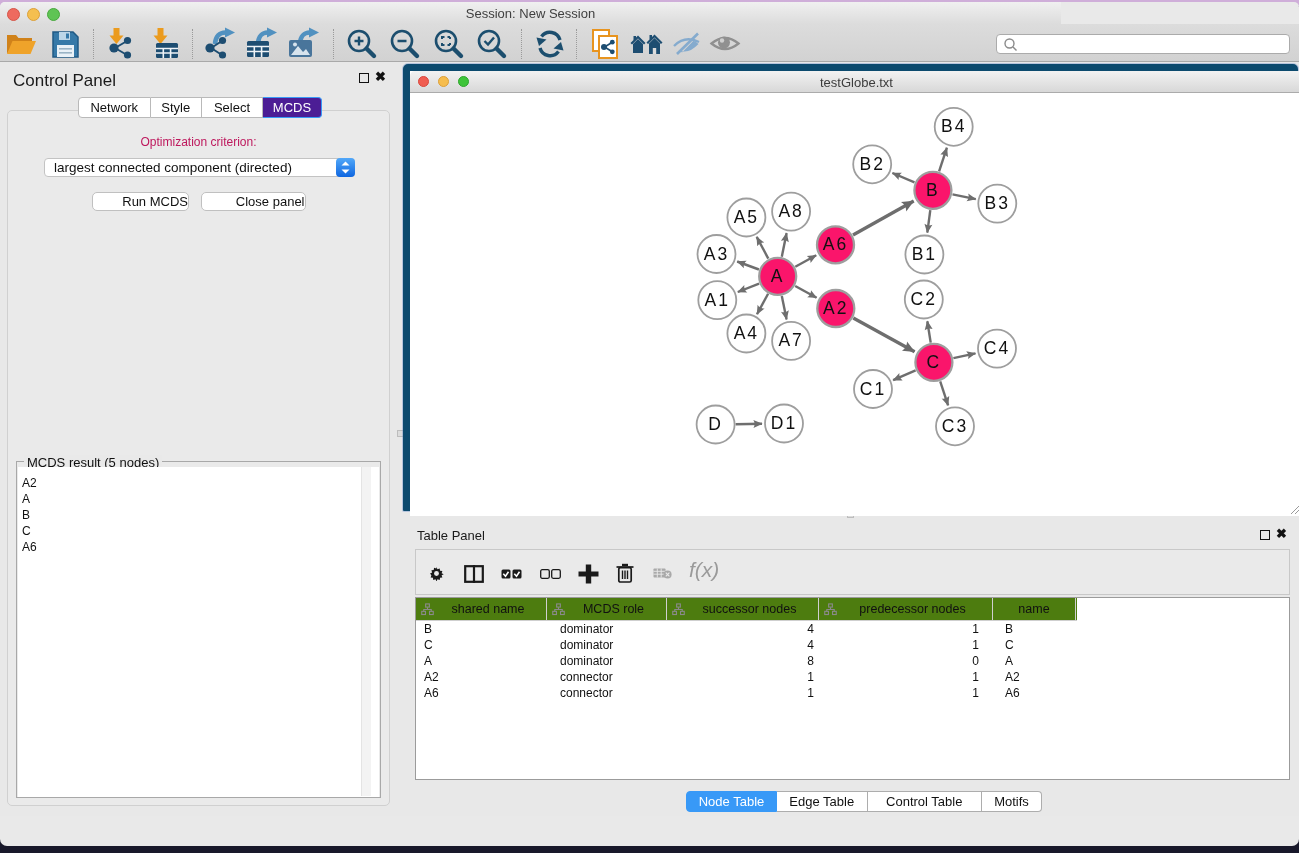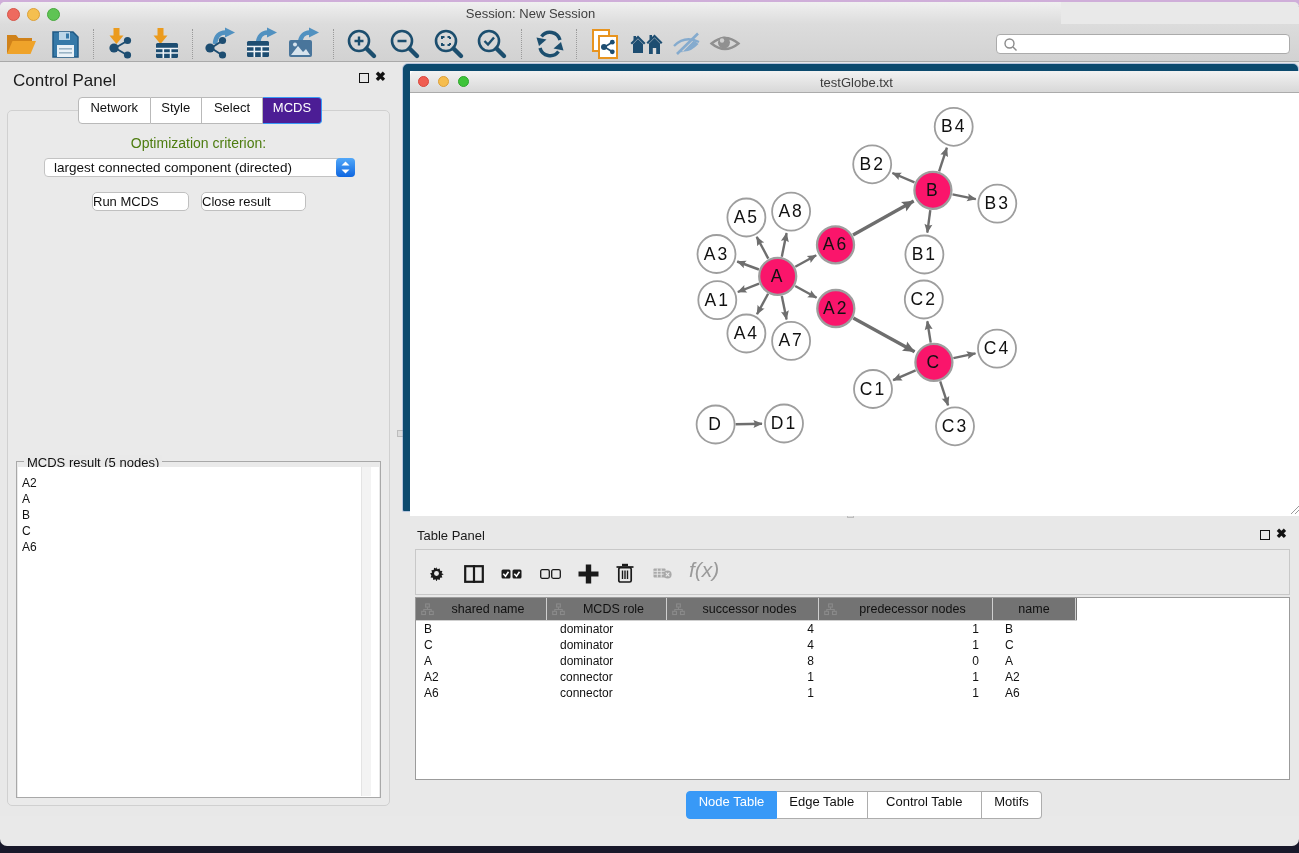--- a/index.html
+++ b/index.html
@@ -14,53 +14,53 @@
 .tsep { position:absolute; top:5px; height:30px; width:0; border-left:1px dotted #9a9a9a; }
 .ticon { position:absolute; top:3px; }
 #searchbox { position:absolute; left:996px; top:10px; width:294px; height:20px; background:#fff; border:1px solid #ababab; border-radius:4px; }
 #main { position:absolute; left:0; top:60px; width:1299px; height:754px; background:#e8e8e8; }
 #statusbar { position:absolute; left:0; top:814px; width:1299px; height:30px; background:#ececec; border-top:1px solid #bdbdbd; }
 
 #cp { position:absolute; left:0; top:0; width:397px; height:754px; background:#e8e8e8; }
 #cpTitle { position:absolute; left:13px; top:9px; font-size:17px; color:#1a1a1a; }
 .flbtn { position:absolute; top:11px; width:10px; height:10px; border:1.5px solid #111; }
 .xbtn { position:absolute; top:7px; font-size:13px; font-weight:bold; color:#111; }
-#cpTabs { position:absolute; left:78px; top:35px; height:27px; display:flex; z-index:3; }
+#cpTabs { position:absolute; left:78px; top:35px; height:21px; display:flex; z-index:3; }
 .cptab { font-size:13px; color:#111; background:#fff; border:1px solid #b9b9b9; border-left:none; padding:2px 0 0 0; text-align:center; }
 .cptab.first { border-left:1px solid #b9b9b9; border-radius:4px 0 0 4px; }
 .cptab.sel { background:#4c1d95; color:#fff; border-color:#3899f7; border-radius:0 4px 4px 0; }
 #cpPane { position:absolute; left:7px; top:48px; width:383px; height:696px; background:#eaeaea; border:1px solid #d0d0d0; border-radius:5px; }
-#optlabel { position:absolute; left:0; width:100%; top:73px; text-align:center; font-size:14px; color:#4d7c0f; }
+#optlabel { position:absolute; left:0; width:100%; top:73px; text-align:center; font-size:12px; color:#be185d; }
 #dropdown { position:absolute; left:44px; top:96px; width:311px; height:19px; background:#fff; border:1px solid #c3c3c3; border-radius:4px; font-size:13.5px; color:#111; line-height:17px; padding-left:9px; }
 #stepper { position:absolute; right:-1px; top:-1px; width:19px; height:19px; border-radius:4px; background:linear-gradient(#52a8f9,#0e66e0); }
-.btn { position:absolute; top:130px; height:19px; background:#fff; border:1px solid #c0c0c0; border-radius:5px; font-size:13px; color:#111; text-align:left; line-height:17px; }
+.btn { position:absolute; top:130px; height:19px; background:#fff; border:1px solid #c0c0c0; border-radius:5px; font-size:13px; color:#111; text-align:right; line-height:17px; }
 #fieldset { position:absolute; left:16px; top:399px; width:365px; height:337px; border:1px solid #a8a8a8; }
 #fslabel { position:absolute; left:7px; top:-7px; background:#e9e9e9; padding:0 3px; font-size:13px; color:#111; }
 #mlist { position:absolute; left:1px; top:5px; width:361px; height:330px; background:#fff; font-size:12px; color:#111; padding-top:8px; }
 #mlist > div.it { padding-left:4px; height:16px; line-height:16px; }
 #mscroll { position:absolute; right:8px; top:0; width:10px; height:329px; background:#f3f3f3; border-left:1px solid #e4e4e4; }
 
 #nw { position:absolute; left:403px; top:2px; width:895px; height:447px; background:#fff; border:7px solid #0c4a6e; border-radius:5px 5px 1px 1px; box-shadow:0 0 0 1px rgba(90,130,200,0.35); }
 #nwbar { position:absolute; left:0; top:0; width:893px; height:22px; background:linear-gradient(#f2f2f2,#d8d8d8); border-bottom:1px solid #ababab; border-radius:5px 5px 0 0; }
 #nwbar .tl { position:absolute; top:5px; width:11px; height:11px; border-radius:50%; }
 #nwtitle { position:absolute; left:0; right:0; top:4px; text-align:center; font-size:13px; color:#3c3c3c; }
 #nwbody { position:absolute; left:0; top:22px; width:893px; height:423px; background:#fff; }
 #grip { position:absolute; right:1px; bottom:1px; width:12px; height:12px; }
 .divgrip { position:absolute; width:7px; height:7px; background:#dcdcdc; border:1px solid #bdbdbd; }
 
 #tp { position:absolute; left:403px; top:459px; width:896px; height:295px; }
 #tpTitle { position:absolute; left:14px; top:7px; font-size:13px; color:#1a1a1a; }
 #tptoolbar { position:absolute; left:12px; top:28px; width:875px; height:46px; background:#eaeaea; border:1px solid #c8c8c8; }
 #tbl { position:absolute; left:12px; top:76px; width:875px; height:183px; background:#fff; border:1px solid #9b9b9b; }
-#thead { position:absolute; left:0; top:0; width:661px; height:23px; background:#737373; border-bottom:1px solid #cfcfcf; }
+#thead { position:absolute; left:0; top:0; width:661px; height:23px; background:#4d7c0f; border-bottom:1px solid #cfcfcf; }
 .th { position:absolute; top:0; height:23px; border-right:1px solid #cfcfcf; font-size:12.5px; color:#111; text-align:center; line-height:23px; }
 .hicon { position:absolute; left:5px; top:5px; width:13px; height:13px; }
 .tr { position:absolute; left:0; width:877px; height:16px; font-size:12px; color:#111; }
 .td { position:absolute; top:0; height:16px; line-height:16px; }
-#tptabs { position:absolute; left:269px; top:270px; height:28px; display:flex;padding-left:14px; }
+#tptabs { position:absolute; left:269px; top:270px; height:21px; display:flex;padding-left:14px; }
 .tptab { font-size:13px; color:#111; background:#fff; border:1px solid #adadad; border-left:none; padding:2px 0 0 0; text-align:center; }
 .tptab.sel { background:#3899f7; color:#fff; border:1px solid #3899f7; border-radius:4px 0 0 4px; }
 .tptab.last { border-radius:0 4px 4px 0; }
 #membtn { position:absolute; right:9px; top:6px; width:75px; height:22px; background:#f4f4f4; border:1px solid #9e9e9e; font-size:12px; color:#111; }
 #listbtn { position:absolute; left:9px; top:7px; width:27px; height:19px; background:#fafafa; border:1px solid #a5a5a5; border-radius:2px; }
 </style>
 </head>
 <body>
 <div id="deskTop"></div>
 <div id="win">
@@ -229,21 +229,21 @@
    <div class="cptab sel" style="width:59px">MCDS</div>
   </div>
   <div id="cpPane"></div>
   <div id="optlabel">Optimization criterion:</div>
   <div id="dropdown">largest connected component (directed)
     <div id="stepper"><svg width="19" height="19" viewBox="0 0 19 19">
               <path d="M5.5 7.5 L9.5 3.5 L13.5 7.5 z M5.5 11.5 L9.5 15.5 L13.5 11.5 z" fill="#fff"></path>
             </svg></div>
   </div>
   <div class="btn" style="left:92px;width:97px">Run MCDS</div>
-  <div class="btn" style="left:201px;width:104.5px">Close result</div>
+  <div class="btn" style="left:201px;width:104.5px">Close panel</div>
   <div id="fieldset">
     <div id="fslabel">MCDS result (5 nodes)</div>
     <div id="mlist">
             <div class="it">A2</div>
             <div class="it">A</div>
             <div class="it">B</div>
             <div class="it">C</div>
             <div class="it">A6</div>
             <div id="mscroll"></div>
           </div>

